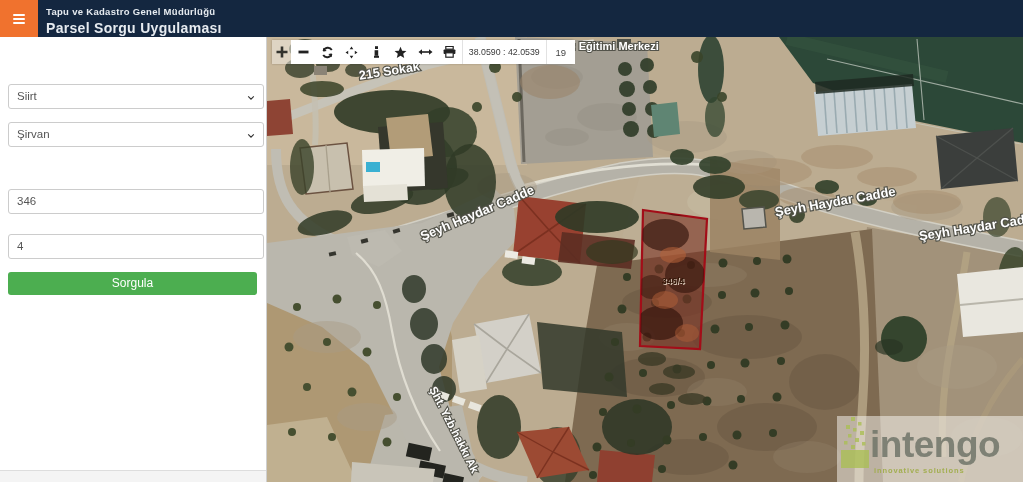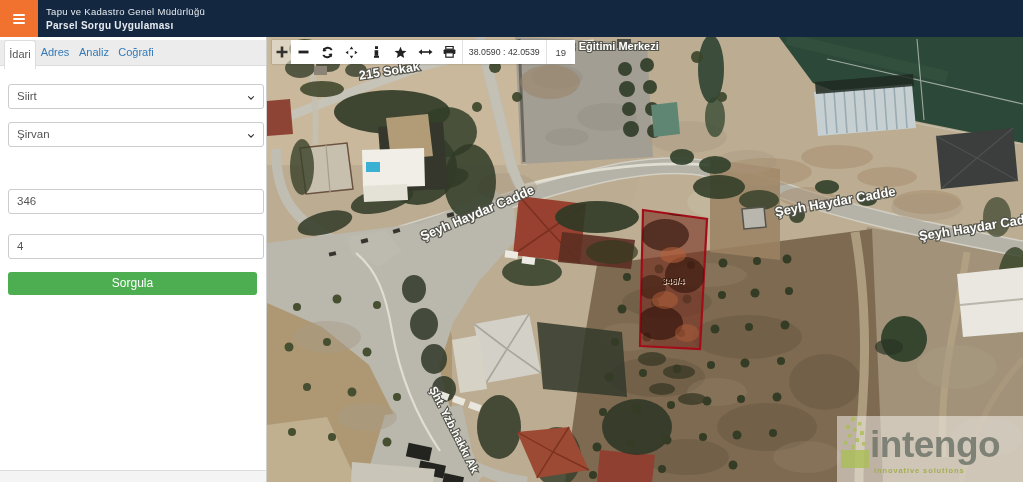--- a/index.html
+++ b/index.html
@@ -2,22 +2,22 @@
 <html><head>
 <meta charset="utf-8">
 <style>
   html,body{margin:0;padding:0;width:1023px;height:482px;overflow:hidden;
     font-family:"Liberation Sans",sans-serif;background:#fff;}
   #app{position:relative;width:1023px;height:482px;}
   
   #hdr{position:absolute;left:0;top:0;width:1023px;height:37px;background:#142740;}
   #burger{position:absolute;left:0;top:0;width:38px;height:38px;background:#f0722e;}
   #burger .b{position:absolute;left:13px;width:12px;height:2px;background:#fff;border-radius:1px;}
-  #t1{position:absolute;left:46px;top:6px;color:#e6ebf0;font-size:9.5px;font-weight:normal;letter-spacing:.3px;}
-  #t2{position:absolute;left:46px;top:20px;color:#e6ebf0;font-size:10px;font-weight:bold;letter-spacing:.3px;}
+  #t1{position:absolute;left:46px;top:6px;color:#e6ebf0;font-size:9.5px;font-weight:bold;letter-spacing:.3px;}
+  #t2{position:absolute;left:46px;top:20px;color:#e6ebf0;font-size:14px;font-weight:bold;letter-spacing:.3px;}
   
   #side{position:absolute;left:0;top:37px;width:266px;height:445px;background:#fff;border-right:1px solid #cfcfcf;}
   #tabs{position:absolute;left:0;top:3px;width:266px;height:25px;background:#ececec;border-bottom:1px solid #ddd;}
   .tab{position:absolute;top:0;height:25px;line-height:25px;font-size:11px;color:#337ab7;text-align:center;}
   .tab.active{top:0;height:28px;line-height:26px;background:#fff;border:1px solid #ddd;border-bottom:none;border-radius:3px 3px 0 0;color:#555;}
   .fld{position:absolute;left:8px;width:246px;height:23px;border:1px solid #ccc;border-radius:3px;background:#fff;
        font-size:11.5px;color:#555;line-height:23px;padding-left:8px;}
   .chev{position:absolute;right:8px;top:9px;width:8px;height:8px;}
   #btn{position:absolute;left:8px;top:235px;width:249px;height:23px;background:#4cae50;border-radius:3px;
        color:#fff;font-size:12px;text-align:center;line-height:23px;}
@@ -446,30 +446,20 @@
     <span class="b" style="top:18px"></span>
     <span class="b" style="top:22px"></span>
   </div>
 
   <div id="t1">Tapu ve Kadastro Genel Müdürlüğü</div>
 
   <div id="t2">Parsel Sorgu Uygulaması</div>
 
   <div id="side">
 
-    <div id="tabs">
-
-      <div class="tab active" style="left:4px;width:30px;">İdari</div>
-
-      <div class="tab" style="left:37px;width:36px;">Adres</div>
-
-      <div class="tab" style="left:76px;width:36px;">Analiz</div>
-
-      <div class="tab" style="left:117px;width:38px;">Coğrafi</div>
-    </div>
 
     <div class="fld" style="top:47px;">Siirt
       <svg class="chev" viewBox="0 0 10 10">
           <path d="M1.5 3 L5 6.5 L8.5 3" stroke="#333" stroke-width="1.4" fill="none"></path>
         </svg>
     </div>
 
     <div class="fld" style="top:85px;">Şirvan
       <svg class="chev" viewBox="0 0 10 10">
           <path d="M1.5 3 L5 6.5 L8.5 3" stroke="#333" stroke-width="1.4" fill="none"></path>

